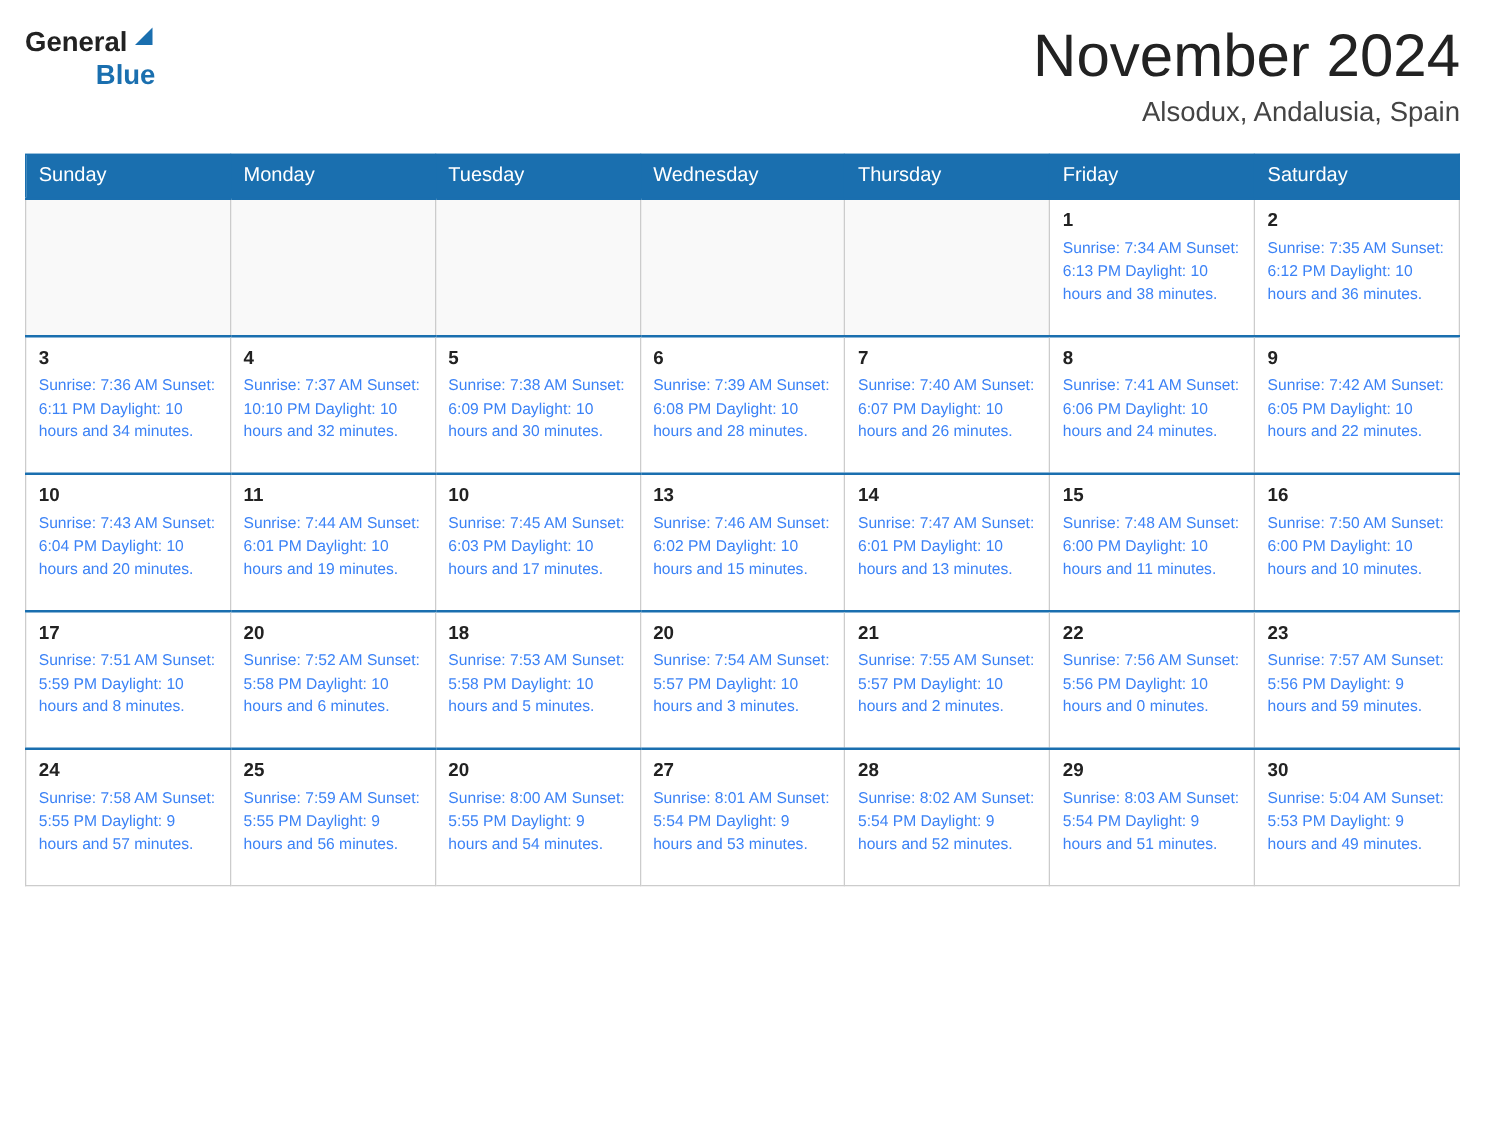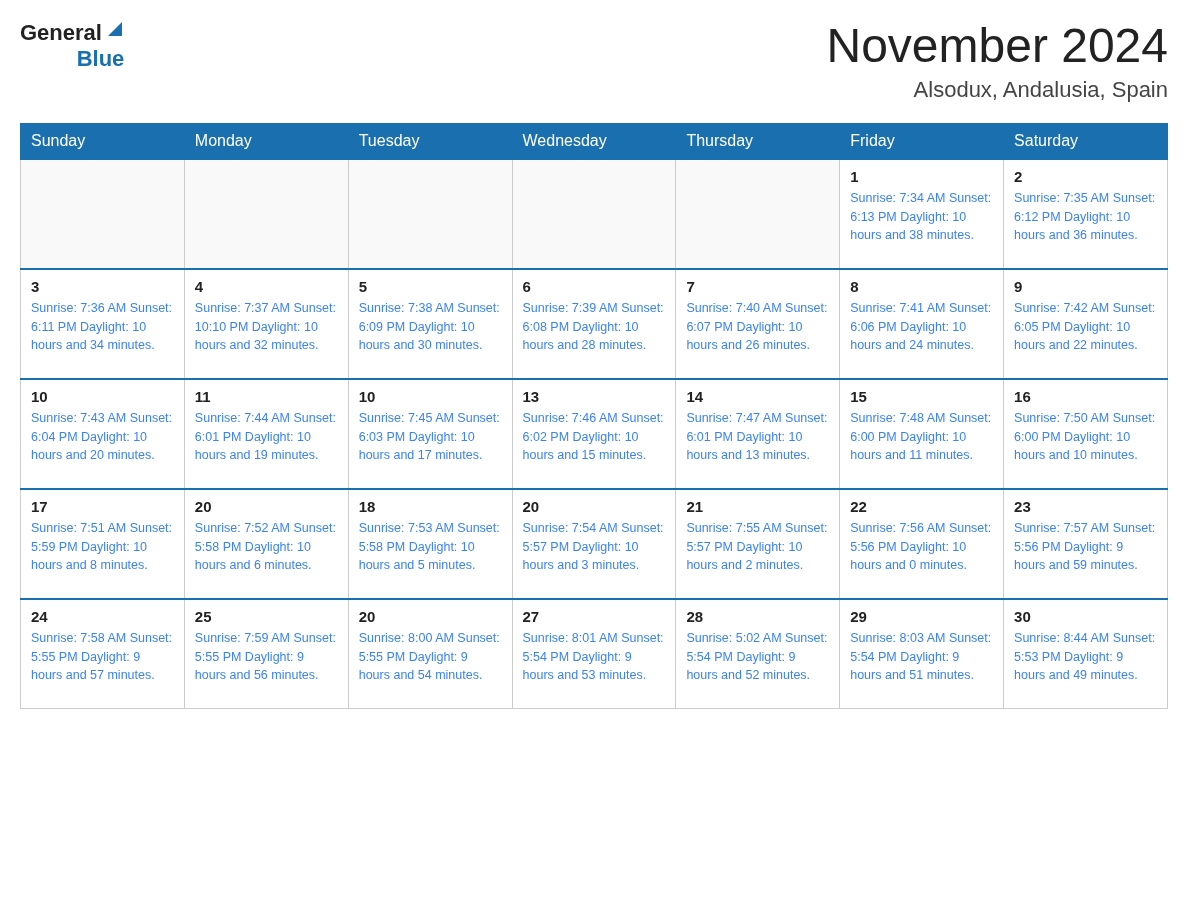--- a/index.html
+++ b/index.html
@@ -330,34 +330,34 @@
         </td>
         <td>
           <span class="day-number">27</span>
           <div class="day-info">Sunrise: 8:01 AM
 Sunset: 5:54 PM
 Daylight: 9 hours
 and 53 minutes.</div>
         </td>
         <td>
           <span class="day-number">28</span>
-          <div class="day-info">Sunrise: 5:02 AM
+          <div class="day-info">Sunrise: 8:02 AM
 Sunset: 5:54 PM
 Daylight: 9 hours
 and 52 minutes.</div>
         </td>
         <td>
           <span class="day-number">29</span>
           <div class="day-info">Sunrise: 8:03 AM
 Sunset: 5:54 PM
 Daylight: 9 hours
 and 51 minutes.</div>
         </td>
         <td>
           <span class="day-number">30</span>
-          <div class="day-info">Sunrise: 8:44 AM
+          <div class="day-info">Sunrise: 5:04 AM
 Sunset: 5:53 PM
 Daylight: 9 hours
 and 49 minutes.</div>
         </td>
       </tr>
     </tbody>
 </table>
 
 </body></html>

